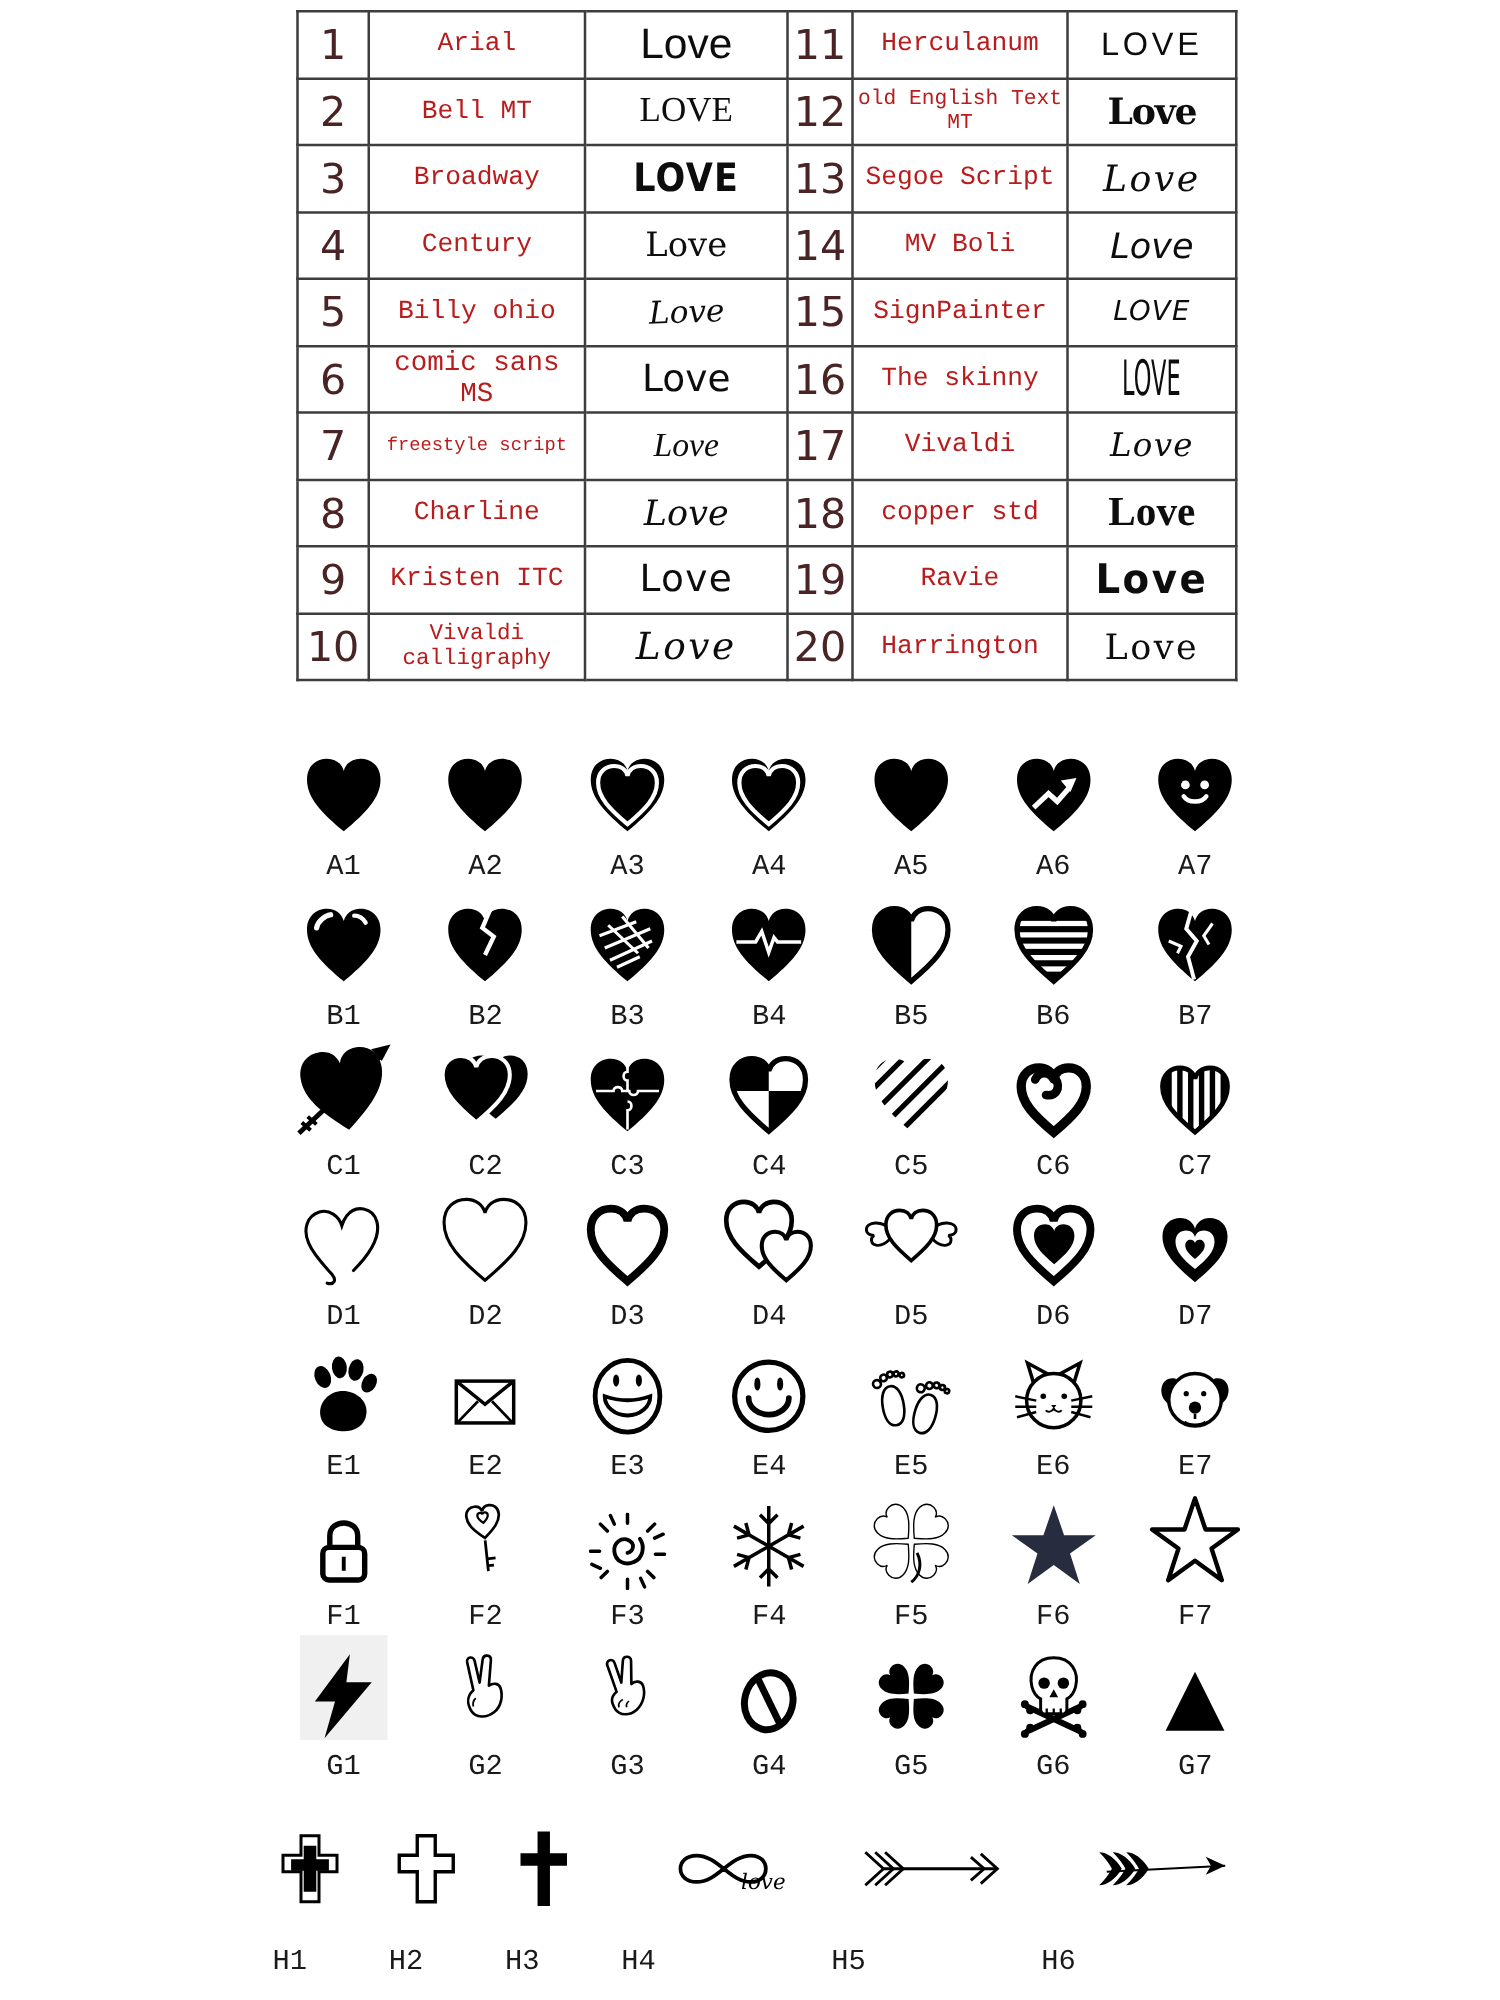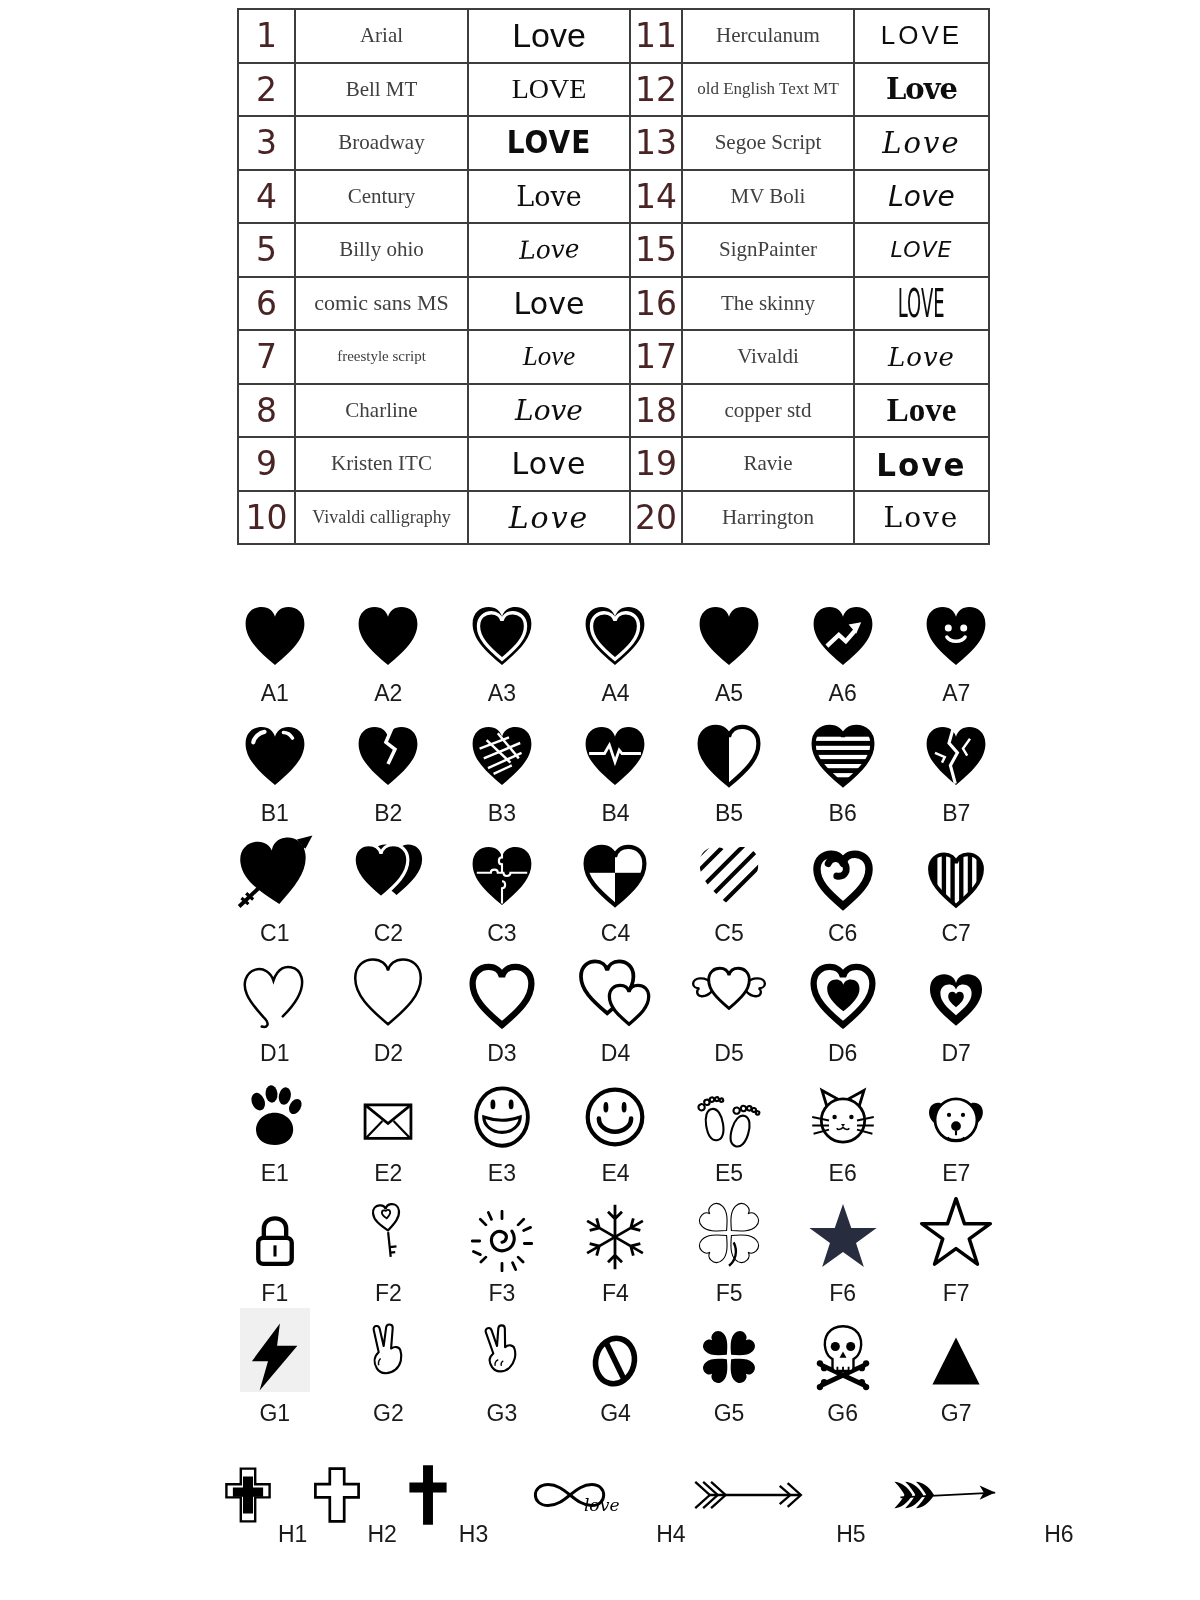--- a/index.html
+++ b/index.html
@@ -3,21 +3,21 @@
 <meta charset="utf-8">
 <style>
   html,body{margin:0;padding:0}
   body{width:1200px;height:1600px;background:#ffffff;position:relative;
        font-family:"Liberation Sans",sans-serif;color:#111;overflow:hidden}
 
   
   .font-table{position:absolute;left:237px;top:8px;width:751px;border-collapse:collapse;table-layout:fixed}
   .font-table td{border:2px solid #3d3d3d;height:51.5px;text-align:center;vertical-align:middle;padding:0;overflow:hidden;background:#fff}
   .c-num{color:#4a2424;font-size:33px;font-family:"DejaVu Sans",sans-serif}
-  .c-name{font-size:21px;color:#404040;font-family:Liberation Serif, serif}
+  .c-name{font-size:21px;color:#b91c1c;font-family:Liberation Mono, monospace}
   .name-sm{font-size:17px}
   .sample{display:inline-block;color:#0d0d0d;white-space:nowrap}
   .s1{font-family:"Liberation Sans",sans-serif;font-size:34px}
   .s2{font-family:"Liberation Serif",serif;font-size:28px}
   .s3{font-family:"DejaVu Sans",sans-serif;font-weight:bold;font-size:28px;transform:scaleY(1.12);letter-spacing:1px}
   .s4{font-family:"DejaVu Serif",serif;font-size:27px}
   .s5{font-family:"DejaVu Serif",serif;font-style:italic;font-size:25px;transform:rotate(-2deg)}
   .s6{font-family:"DejaVu Sans",sans-serif;font-size:30px}
   .s7{font-family:"Liberation Serif",serif;font-style:italic;font-size:27px}
   .s8{font-family:"DejaVu Serif",serif;font-style:italic;font-size:28px}
@@ -36,23 +36,23 @@
 
   
   .grid{position:absolute;left:218px;top:588px;width:795px}
   .srow{display:grid;grid-template-columns:repeat(7,1fr);height:120px}
   .cell{display:flex;flex-direction:column;align-items:center;justify-content:flex-start}
   .icbox{height:84px;display:flex;align-items:flex-end;justify-content:center}
   .ic{width:70px;height:70px;display:block}
   .ic-s{width:62px;height:62px}
   .ic-l{width:78px;height:78px}
   .ic-tall{width:62px;height:82px}
-  .slabel{font-size:23px;color:#1a1a1a;margin-top:8px;font-family:Liberation Sans, sans-serif}
+  .slabel{font-size:23px;color:#1a1a1a;margin-top:8px;font-family:Liberation Mono, monospace}
   .hrow{display:flex;margin-top:14px;height:148px;align-items:flex-start}
-  .hcell{display:flex;flex-direction:row;align-items:flex-end;justify-content:flex-start}
+  .hcell{display:flex;flex-direction:column;align-items:flex-start;justify-content:flex-start}
   .hc1{width:113px}.hc2{width:113px}.hc3{width:113px}.hc4{width:180px}.hc5{width:180px}.hc6{width:180px}
   .hicbox{height:106px;display:flex;align-items:center;justify-content:center}
   .ic-cross{width:60px;height:84px}
   .ic-cross-big{width:62px;height:106px}
   .ic-wide{width:168px;height:66px}
   .ic-wide2{width:196px;height:60px}
   .defs-holder{position:absolute;width:0;height:0;overflow:hidden}
 </style>
 </head>
 <body>

